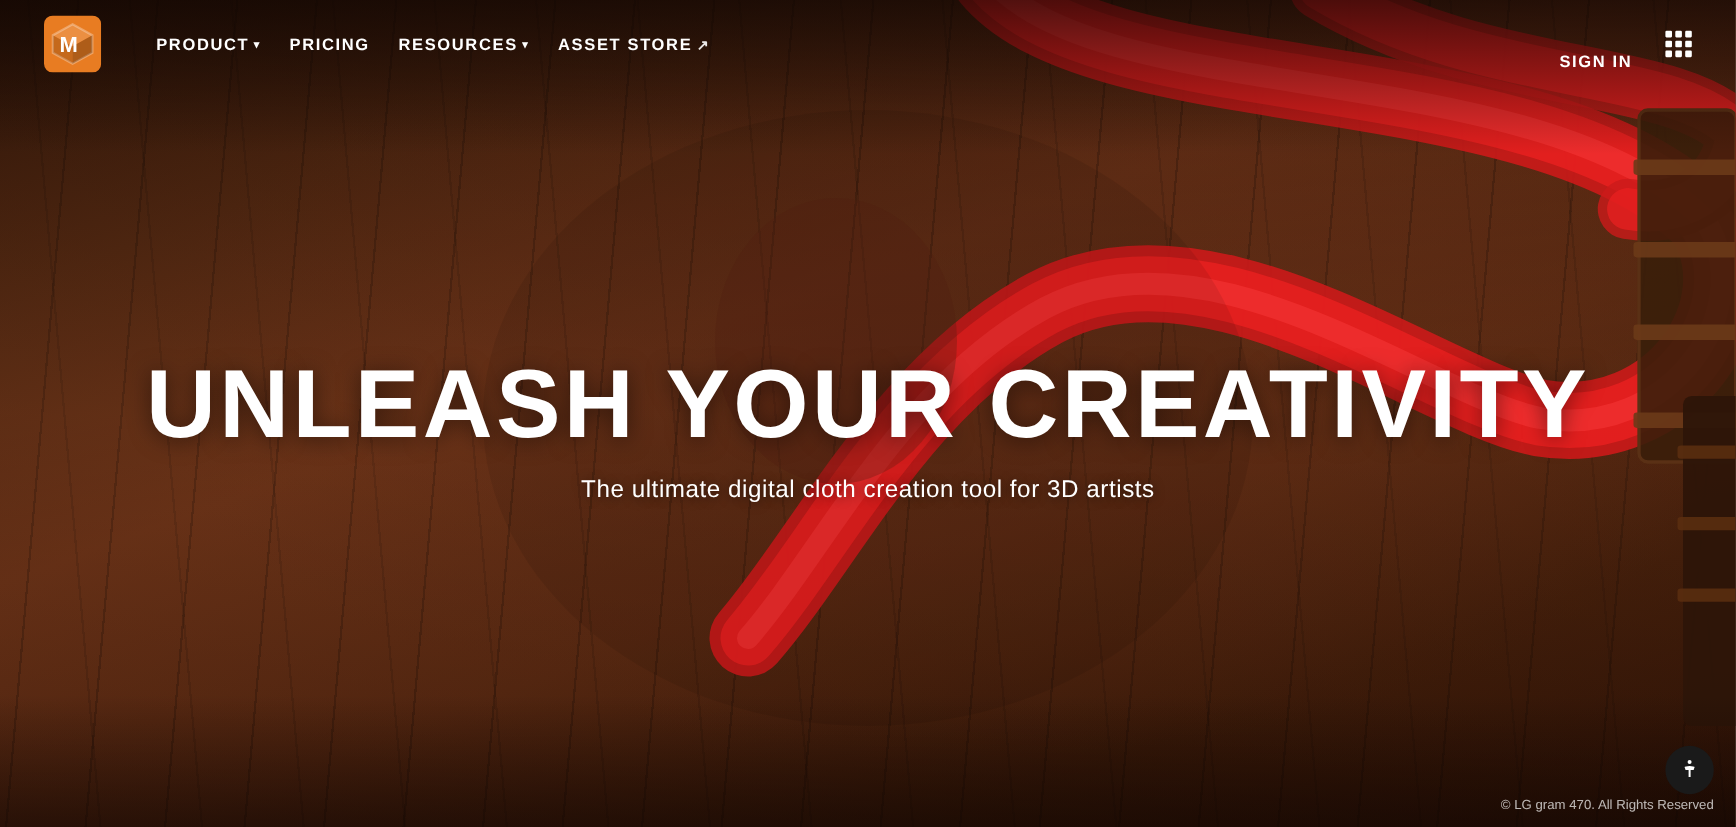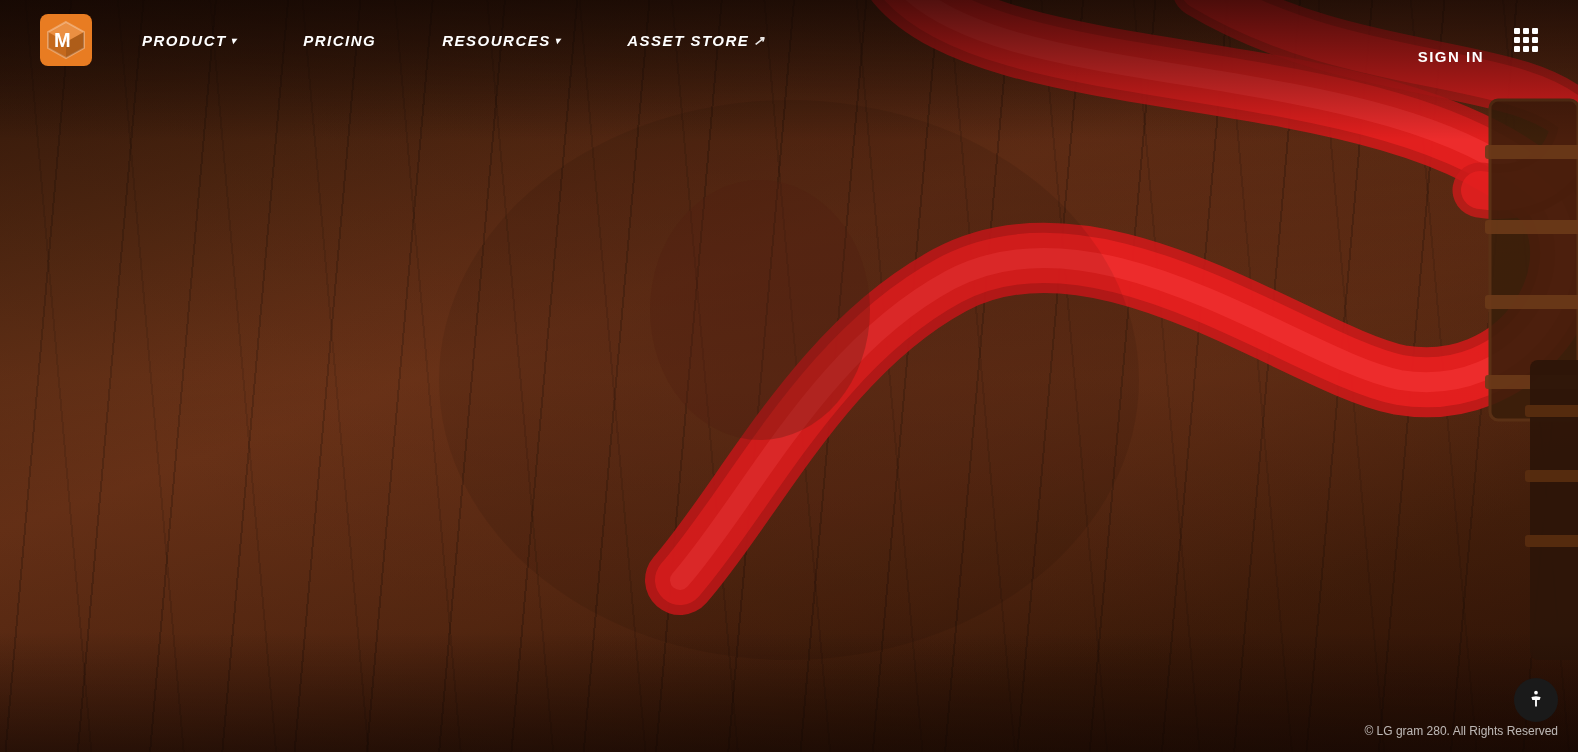--- a/index.html
+++ b/index.html
@@ -102,23 +102,22 @@
     }
 
     .logo-icon {
       width: 52px;
       height: 52px;
     }
 
     .nav-links {
       display: flex;
       align-items: flex-start;
-      gap: 66px;
+      gap: 26px;
       flex: 1;
-      font-style: italic;
     }
 
     .nav-link {
       color: #ffffff;
       text-decoration: none;
       font-size: 15px;
       font-weight: 700;
       letter-spacing: 1.5px;
       text-transform: uppercase;
       cursor: pointer;
@@ -324,22 +323,26 @@
         <div class="grid-dot"></div>
         <div class="grid-dot"></div>
         <div class="grid-dot"></div>
         <div class="grid-dot"></div>
         <div class="grid-dot"></div>
         <div class="grid-dot"></div>
       </div>
     </div>
   </nav>
 
-
-  <div class="footer-copy">© LG gram 280. All Rights Reserved</div>
+  <div class="hero-content">
+    <h1 class="hero-title">UNLEASH YOUR CREATIVITY</h1>
+    <p class="hero-subtitle">The ultimate digital cloth creation tool for 3D artists</p>
+  </div>
+
+  <div class="footer-copy">© LG gram 470. All Rights Reserved</div>
 
   <button class="accessibility-btn">
     <svg viewBox="0 0 24 24">
       <circle cx="12" cy="4" r="2" fill="white"></circle>
       <path d="M12 8c-2.5 0-5 1-5 1l1 3h3v7h2v-7h3l1-3s-2.5-1-5-1z" fill="white"></path>
       <path d="M9 12l-2 6h1.5l1.5-4 2 4h1.5l-2-6" fill="none"></path>
     </svg>
   </button>
 
 </div>

